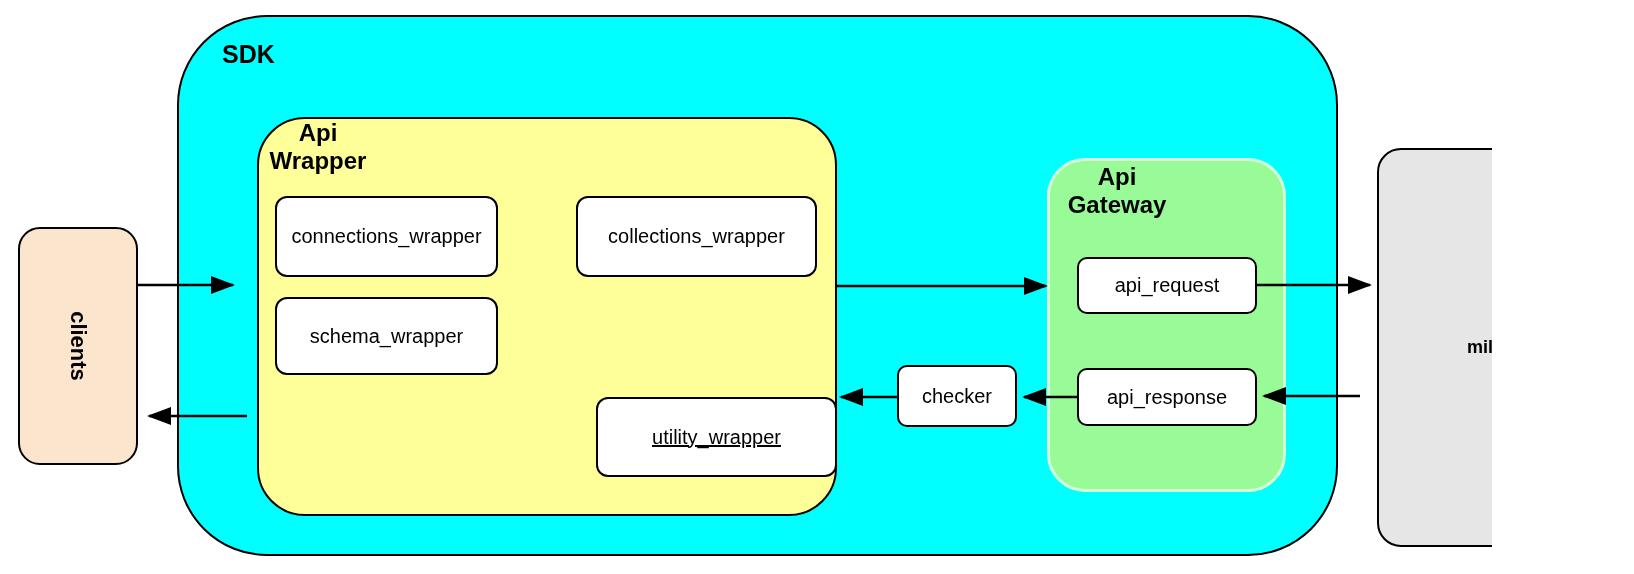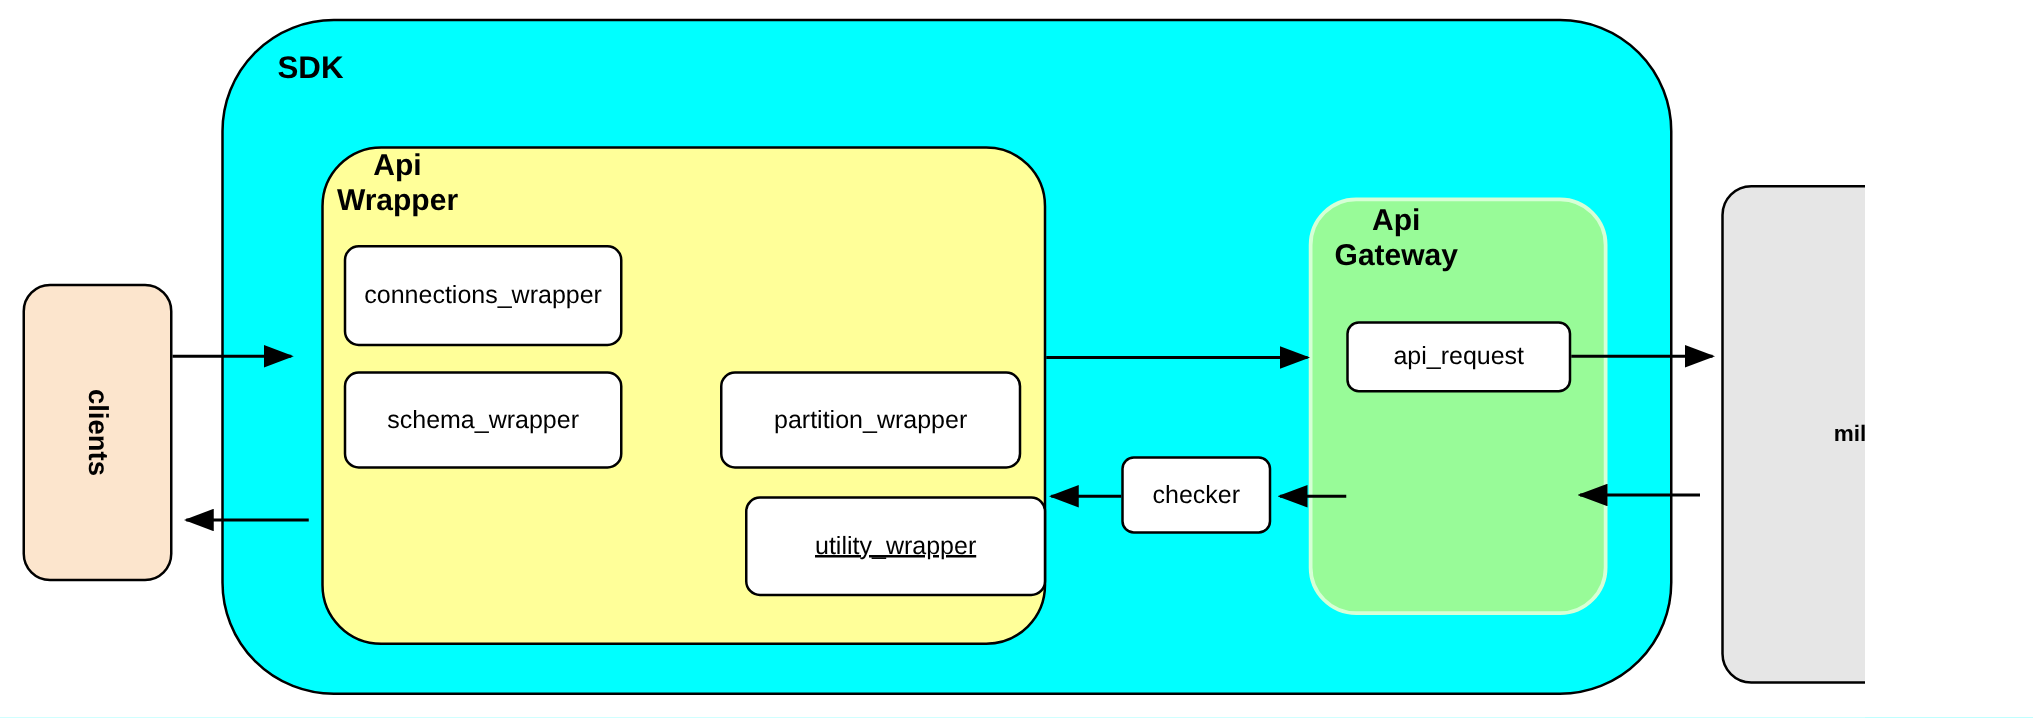--- a/index.html
+++ b/index.html
@@ -112,29 +112,30 @@
 
   <div class="node clients">
     <span class="clients-label">clients</span>
   </div>
 
   <div class="node api-wrapper"></div>
   <div class="container-label api-wrapper-label">Api
 Wrapper</div>
 
   <div class="node leaf b-connections">connections_wrapper</div>
+  <div class="node leaf b-collections">collections_wrapper</div>
   <div class="node leaf b-schema">schema_wrapper</div>
-  <div class="node leaf b-partition">partition_wrapper</div>
   <div class="node leaf b-utility">utility_wrapper</div>
 
   <div class="node api-gateway"></div>
   <div class="container-label api-gateway-label">Api
 Gateway</div>
 
   <div class="node leaf b-request">api_request</div>
+  <div class="node leaf b-response">api_response</div>
 
   <div class="node leaf b-checker">checker</div>
 
   <div class="node milvus">milvus</div>
 
   <svg class="arrows" viewBox="0 0 1634 574" xmlns="http://www.w3.org/2000/svg">
     <defs>
       <marker id="ah" markerUnits="userSpaceOnUse" markerWidth="24" markerHeight="18" refX="22" refY="9" orient="auto">
         <path d="M0,0 L24,9 L0,18 Z" fill="#000000"></path>
       </marker>

